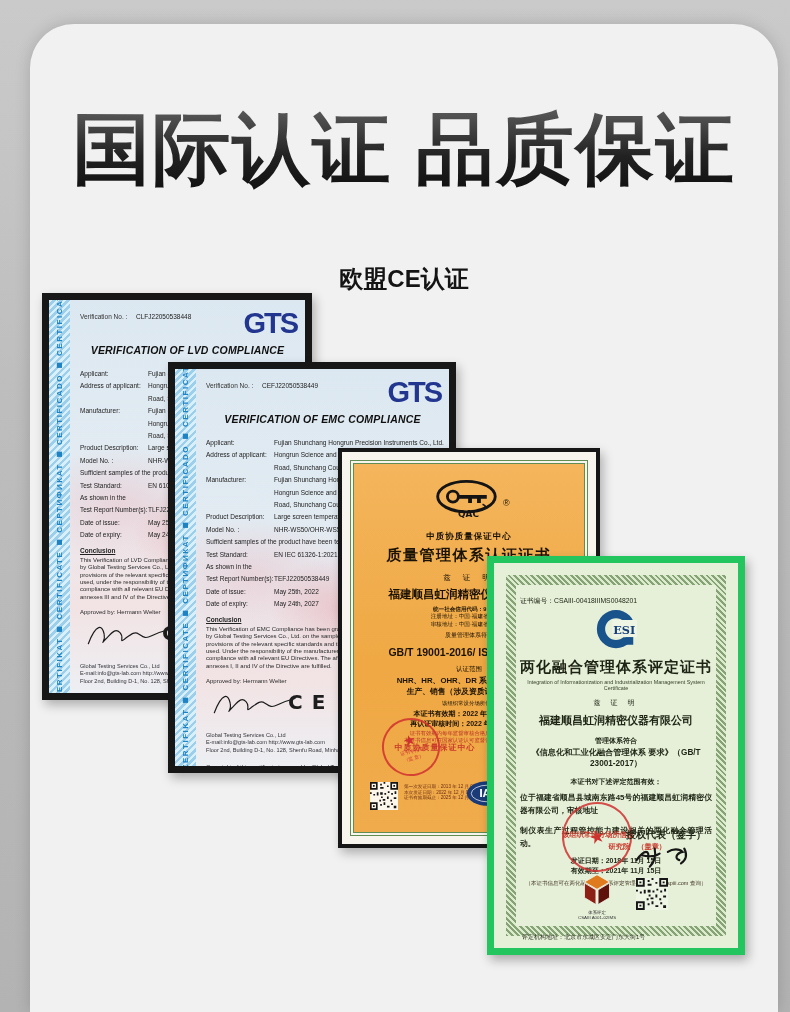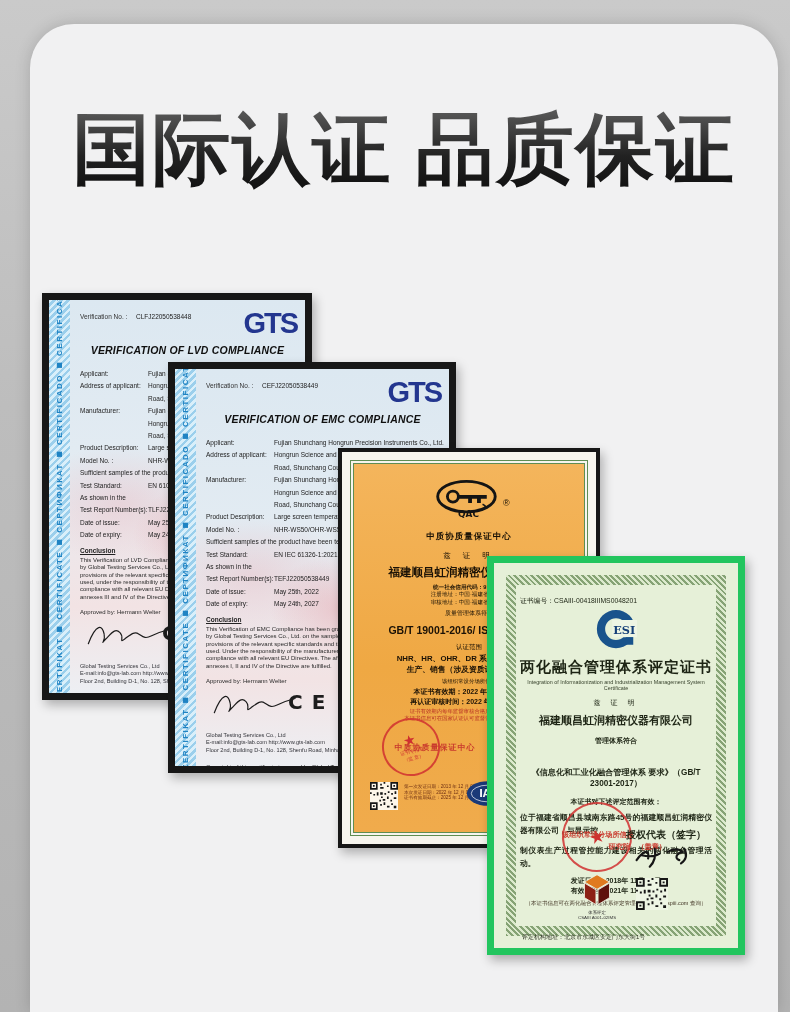--- a/index.html
+++ b/index.html
@@ -86,21 +86,21 @@
   .g-frame { position:absolute; inset:12px; border:10px solid; pointer-events:none;
              border-image:repeating-linear-gradient(45deg,#86a375 0 2px,#dceacd 2px 4px) 10; }
   .g-inner { position:absolute; left:26px; right:26px; top:25px; bottom:30px; text-align:center; color:#1d2414; }
   .g-no { text-align:left; font-size:6.8px; margin-top:8px; }
   .g-logo { margin-top:2px; }
   .g-title { font-size:15px; font-weight:900; margin-top:4px; letter-spacing:1px; }
   .g-en { font-size:5.4px; margin-top:2px; color:#37422c; }
   .g-attest { font-size:7px; margin-top:7px; letter-spacing:4px; }
   .g-company { font-size:11px; font-weight:900; margin-top:5px; }
   .g-conform { font-size:7px; font-weight:700; margin-top:8px; }
-  .g-std { font-size:8.2px; font-weight:900; margin-top:21px; }
+  .g-std { font-size:8.2px; font-weight:900; margin-top:1px; }
   .g-intro { font-size:7px; font-weight:700; margin-top:8px; }
   .g-scope { font-size:7.8px; font-weight:800; line-height:12.6px; text-align:justify; margin-top:5px; }
   .g-date { font-size:7px; font-weight:800; line-height:10px; margin-top:6px; }
   .g-query { font-size:5.5px; margin-top:4px; color:#423525; }
   .g-bottom { position:absolute; left:0; right:0; bottom:0; height:116px; text-align:left; }
   .g-stamp { left:42px; top:0; width:70px; height:70px; }
   .g-stamp .star { font-size:18px; line-height:18px; }
   .g-cross1 { position:absolute; left:10px; top:28px; width:136px; text-align:center; font-size:7.2px; font-weight:700; color:#c93a2d; }
   .g-cross2 { position:absolute; left:10px; top:40px; width:136px; text-align:right; font-size:7.2px; font-weight:700; color:#c93a2d; }
   .g-sign { position:absolute; right:6px; top:26px; font-size:10px; font-weight:700; }
@@ -108,20 +108,21 @@
   .g-cube { position:absolute; left:58px; top:72px; text-align:center; }
   .g-cube .cap { font-size:4.4px; line-height:5.2px; color:#333; }
   .g-qr { position:absolute; right:44px; top:76px; }
   .g-addr { position:absolute; left:28px; bottom:6px; font-size:6px; color:#2e3325; }
 </style>
 </head>
 <body>
 
 <div class="card">
   <div class="title">国际认证 品质保证</div>
+  <div class="sub2">欧盟CE认证</div>
 </div>
 
 <div class="gts" id="cert-lvd">
   <div class="band">
     <span>ZERTIFIKAT ◼ CERTIFICATE ◼ СЕРТИФИКАТ ◼ CERTIFICADO ◼ CERTIFICAT</span>
   </div>
   <div class="gts-content">
     <div class="gts-logo">GTS</div>
     <div class="vrow">
       <span class="vlbl">Verification No. :</span>
@@ -306,20 +307,21 @@
         <svg viewBox="0 0 80 52" width="68" height="44">
           <ellipse cx="37" cy="22" rx="34" ry="18" fill="none" stroke="#141414" stroke-width="3.4"></ellipse>
           <circle cx="21" cy="22" r="6.5" fill="none" stroke="#141414" stroke-width="3.4"></circle>
           <path d="M27 20h34v4.5h-7v5h-4.5v-5h-6v5H39v-5H27z" fill="#141414"></path>
           <path d="M56 31c7 3 3 7-9 8" fill="none" stroke="#141414" stroke-width="2"></path>
           <text x="27" y="46" font-size="10.5" font-weight="bold" fill="#141414" font-family="DejaVu Sans">QAC</text>
         </svg>
       </div>
       <div class="q-reg">®</div>
       <div class="q-center">中质协质量保证中心</div>
+      <div class="q-title">质量管理体系认证证书</div>
       <div class="q-attest">兹 证 明</div>
       <div class="q-company">福建顺昌虹润精密仪器有限公司</div>
       <div class="q-small">统一社会信用代码：9135072</div>
       <div class="q-small2">注册地址：中国·福建省·顺昌县</div>
       <div class="q-small2">审核地址：中国·福建省·顺昌县</div>
       <div class="q-sys">质量管理体系符合</div>
       <div class="q-std">GB/T 19001-2016/ ISO 9001:2015</div>
       <div class="q-scopelbl">认证范围</div>
       <div class="q-scope">NHR、HR、OHR、DR 系列工业自动化仪</div>
       <div class="q-scope" style="margin-top:0;">生产、销售（涉及资质许可，与资质</div>
@@ -371,21 +373,21 @@
         <rect x="41" y="39" width="10" height="10" fill="#19538c"></rect>
       </svg>
     </div>
     <div class="g-title">两化融合管理体系评定证书</div>
     <div class="g-en">Integration of Informationization and Industrialization Management System Certificate</div>
     <div class="g-attest">兹 证 明</div>
     <div class="g-company">福建顺昌虹润精密仪器有限公司</div>
     <div class="g-conform">管理体系符合</div>
     <div class="g-std">《信息化和工业化融合管理体系 要求》（GB/T 23001-2017）</div>
     <div class="g-intro">本证书对下述评定范围有效：</div>
-    <div class="g-scope">位于福建省顺昌县城南东路45号的福建顺昌虹润精密仪器有限公司，与显示控</div>
+    <div class="g-scope">位于福建省顺昌县城南东路45号的福建顺昌虹润精密仪器有限公司，审核地址</div>
     <div class="g-scope" style="margin-top:8px;">制仪表生产过程管控能力建设相关的两化融合管理活动。</div>
     <div class="g-date">发证日期：2018年 11月 15日</div>
     <div class="g-date" style="margin-top:0;">有效期至：2021年 11月 15日</div>
     <div class="g-query">（本证书信息可在两化融合管理体系评定管理平台 gltxpd.cspiii.com 查询）</div>
     <div class="g-bottom">
       <div class="stamp g-stamp">
         <div class="star">★</div>
       </div>
       <div class="g-cross1">该组织常设分场所信息</div>
       <div class="g-cross2">研究院　（盖章）</div>

